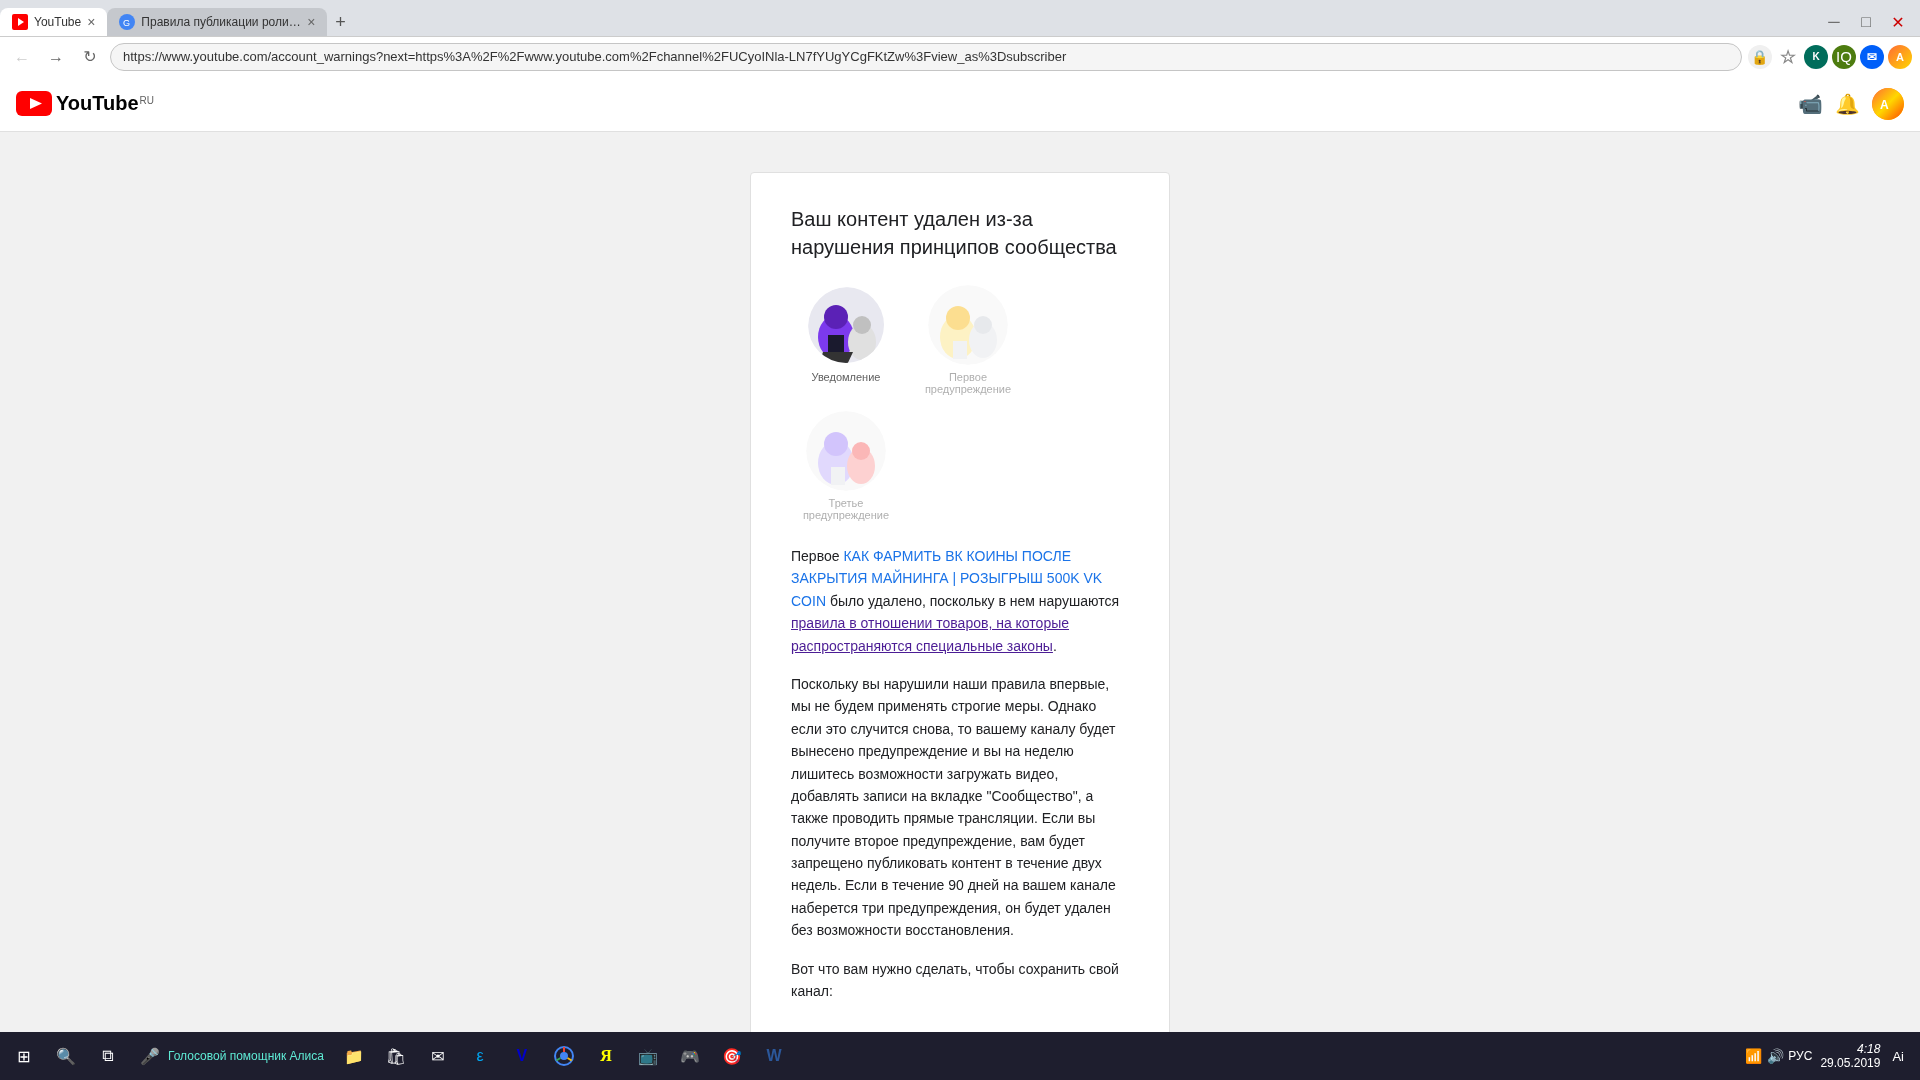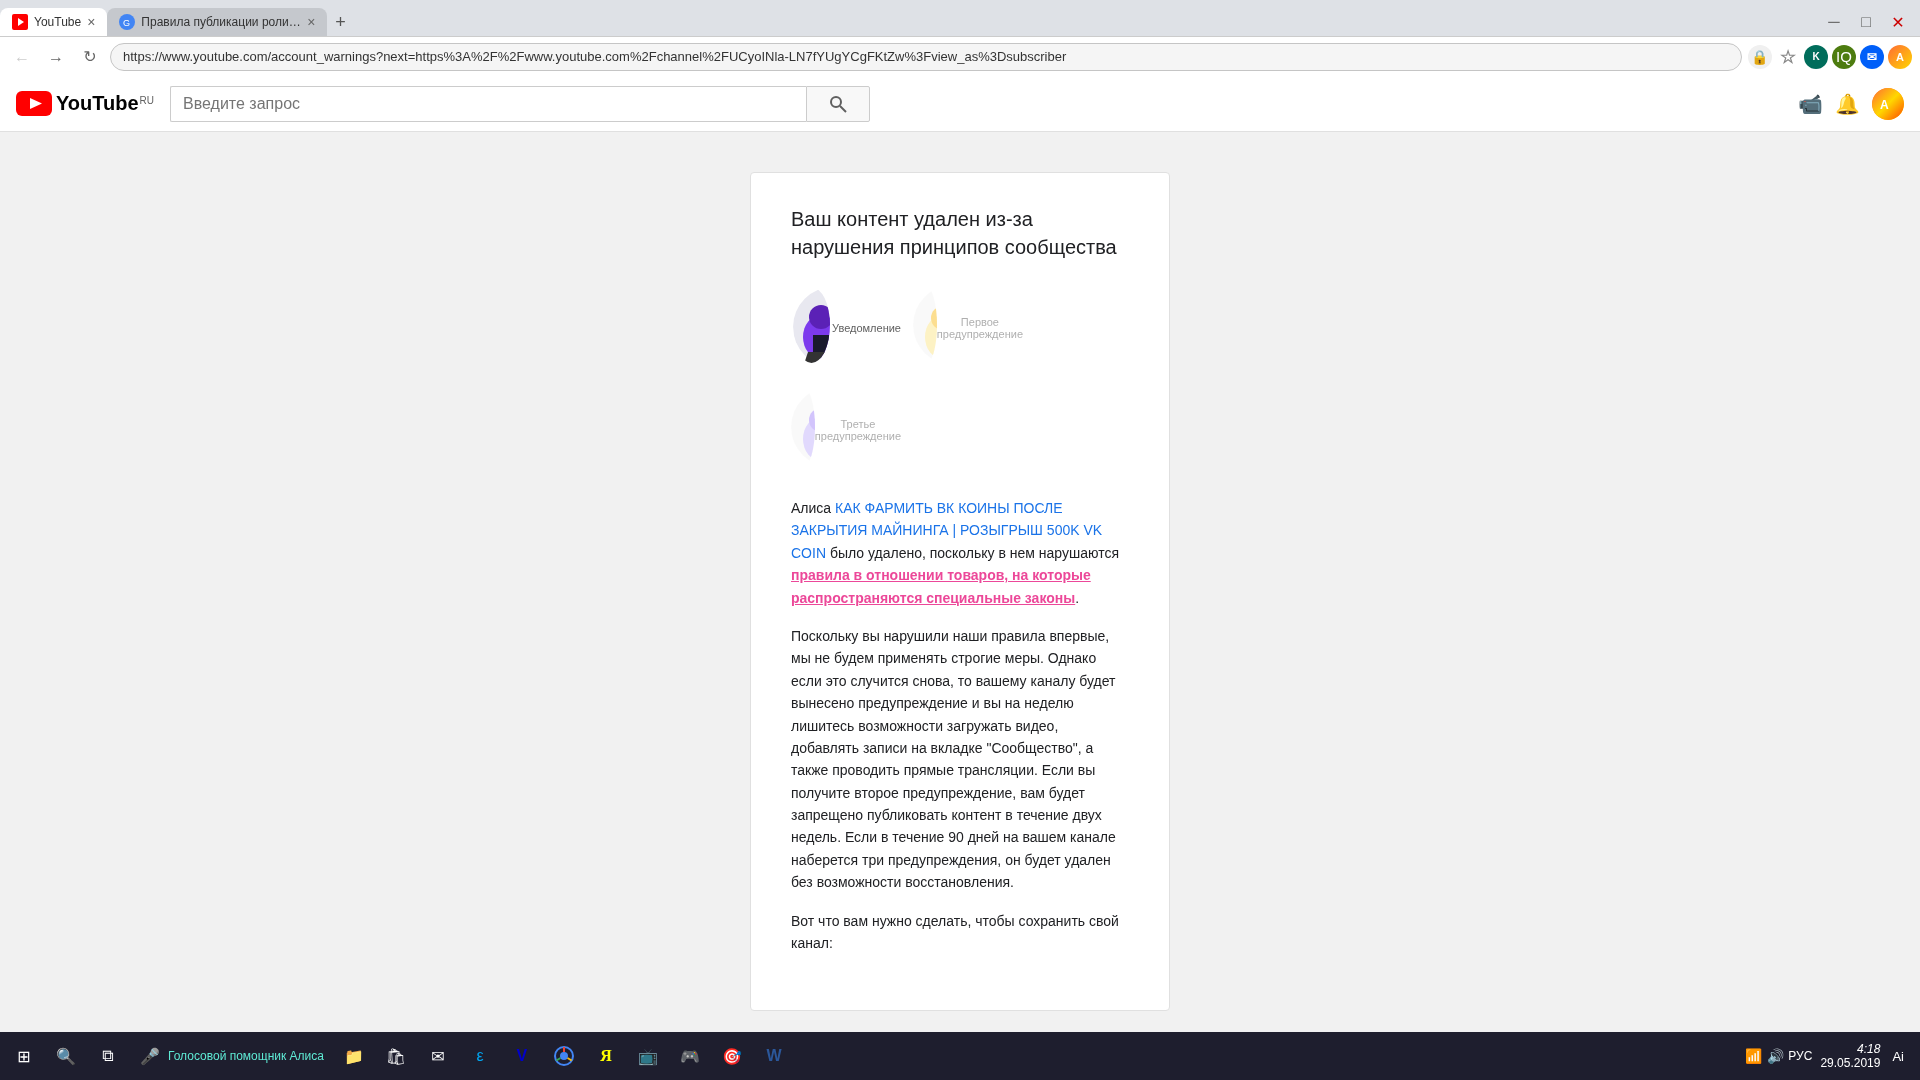--- a/index.html
+++ b/index.html
@@ -34,32 +34,32 @@
     .yt-header-icon { color: #606060; font-size: 20px; cursor: pointer; }
     .yt-avatar { width: 32px; height: 32px; border-radius: 50%; background: linear-gradient(135deg, #ff6b35, #ffd700); display: flex; align-items: center; justify-content: center; overflow: hidden; }
 
     
     .main-content { background: #f1f1f1; padding: 40px 0; min-height: calc(1080px - 36px - 40px - 56px - 48px); display: flex; justify-content: center; }
     .warning-card { background: #fff; border: 1px solid #e0e0e0; border-radius: 4px; max-width: 420px; width: 420px; padding: 32px 40px 40px 40px; }
     .card-title { font-size: 20px; color: #202124; font-weight: 400; margin-bottom: 24px; line-height: 1.4; }
 
     
     .warning-steps { display: flex; gap: 12px; margin-bottom: 16px; flex-wrap: wrap; }
-    .warning-step { display: flex; flex-direction: row; align-items: center; width: 110px; }
+    .warning-step { display: flex; flex-direction: column; align-items: center; width: 110px; }
     .step-circle { width: 80px; height: 80px; border-radius: 50%; overflow: hidden; margin-bottom: 6px; position: relative; }
     .step-label { font-size: 11px; color: #606060; text-align: center; }
 
     
     .step-active .step-circle { border: 2px solid transparent; }
     .step-inactive { opacity: 0.5; }
 
     .video-link { color: #1a73e8; font-size: 14px; text-decoration: none; font-weight: 500; }
 
     .body-text { font-size: 14px; color: #202124; line-height: 1.6; margin-bottom: 16px; }
-    .inline-link { color: #ec4899; text-decoration: underline; cursor: pointer; font-weight: bold; }
+    .inline-link { color: #4c1d95; text-decoration: underline; cursor: pointer; }
 
     
     .taskbar { position: fixed; bottom: 0; width: 1920px; height: 48px; background: #1e1e2e; display: flex; align-items: center; padding: 0 4px; gap: 2px; z-index: 100; }
     .taskbar-btn { height: 40px; padding: 0 8px; display: flex; align-items: center; justify-content: center; gap: 6px; background: none; border: none; cursor: pointer; border-radius: 4px; color: #fff; font-size: 12px; }
     .taskbar-icon { width: 24px; height: 24px; display: flex; align-items: center; justify-content: center; font-size: 16px; }
     .taskbar-right { margin-left: auto; display: flex; align-items: center; gap: 8px; color: #fff; font-size: 12px; padding-right: 8px; }
     .taskbar-time { text-align: right; }
     .taskbar-time .time { font-size: 12px; font-style: italic; }
     .taskbar-time .date { font-size: 12px; }
     .taskbar-sys { display: flex; align-items: center; gap: 4px; }
@@ -123,29 +123,20 @@
 <div class="yt-header">
   <a class="yt-logo" href="#">
     <svg class="yt-logo-icon" viewBox="0 0 36 25">
       <rect width="36" height="25" rx="6" fill="#ff0000"></rect>
       <polygon points="14,7 26,12.5 14,18" fill="white"></polygon>
     </svg>
     <span>
       <span style="font-size:20px;font-weight:bold;color:#030303;">YouTube</span><span style="font-size:10px;color:#606060;vertical-align:super;margin-left:1px;">RU</span>
     </span>
   </a>
-  <div class="yt-search-form">
-    <input class="yt-search-input" type="text" placeholder="Введите запрос" style="">
-    <button class="yt-search-btn">
-      <svg width="20" height="20" viewBox="0 0 20 20">
-        <circle cx="8" cy="8" r="5" stroke="#606060" stroke-width="2" fill="none"></circle>
-        <line x1="12" y1="12" x2="18" y2="18" stroke="#606060" stroke-width="2"></line>
-      </svg>
-    </button>
-  </div>
   <div class="yt-header-right">
     <span class="yt-header-icon">📹</span>
     <span class="yt-header-icon">🔔</span>
     <div class="yt-avatar">
       <svg width="32" height="32" viewBox="0 0 32 32">
         <defs>
             <linearGradient id="ag" x1="0" y1="0" x2="1" y2="1">
           <stop offset="0%" stop-color="#ff6b35"></stop>
           <stop offset="50%" stop-color="#ffd700"></stop>
           <stop offset="100%" stop-color="#ff4500"></stop>
@@ -206,21 +197,21 @@
             <ellipse cx="55" cy="55" rx="14" ry="18" fill="#fca5a5"></ellipse>
             <ellipse cx="55" cy="40" rx="9" ry="9" fill="#f87171"></ellipse>
             <rect x="25" y="56" width="14" height="18" fill="#e5e7eb"></rect>
           </svg>
         </div>
         <span class="step-label">Третье предупреждение</span>
       </div>
     </div>
 
     <p class="body-text">
-      <span>Алиса </span><a class="video-link" href="#">КАК ФАРМИТЬ ВК КОИНЫ ПОСЛЕ ЗАКРЫТИЯ МАЙНИНГА | РОЗЫГРЫШ 500K VK COIN</a><span> было удалено, поскольку в нем нарушаются </span><a class="inline-link" href="#">правила в отношении товаров, на которые распространяются специальные законы</a>.
+      <span>Первое </span><a class="video-link" href="#">КАК ФАРМИТЬ ВК КОИНЫ ПОСЛЕ ЗАКРЫТИЯ МАЙНИНГА | РОЗЫГРЫШ 500K VK COIN</a><span> было удалено, поскольку в нем нарушаются </span><a class="inline-link" href="#">правила в отношении товаров, на которые распространяются специальные законы</a>.
     </p>
 
     <p class="body-text">Поскольку вы нарушили наши правила впервые, мы не будем применять строгие меры. Однако если это случится снова, то вашему каналу будет вынесено предупреждение и вы на неделю лишитесь возможности загружать видео, добавлять записи на вкладке "Сообщество", а также проводить прямые трансляции. Если вы получите второе предупреждение, вам будет запрещено публиковать контент в течение двух недель. Если в течение 90 дней на вашем канале наберется три предупреждения, он будет удален без возможности восстановления.</p>
 
     <p class="body-text">Вот что вам нужно сделать, чтобы сохранить свой канал:</p>
 
   </div>
 </div>
 
 <div class="taskbar">

